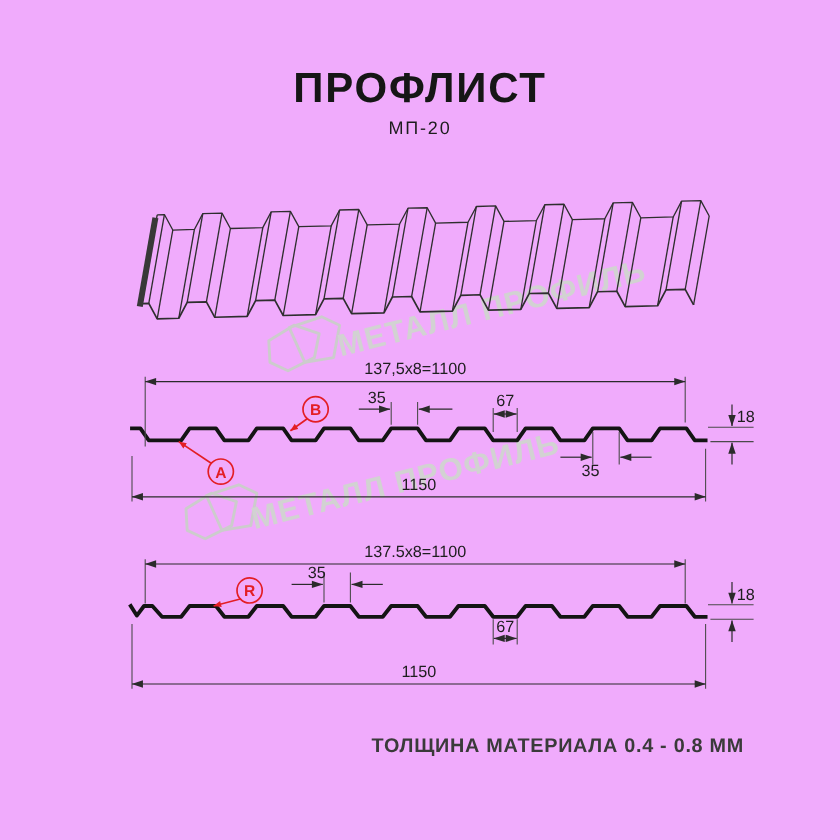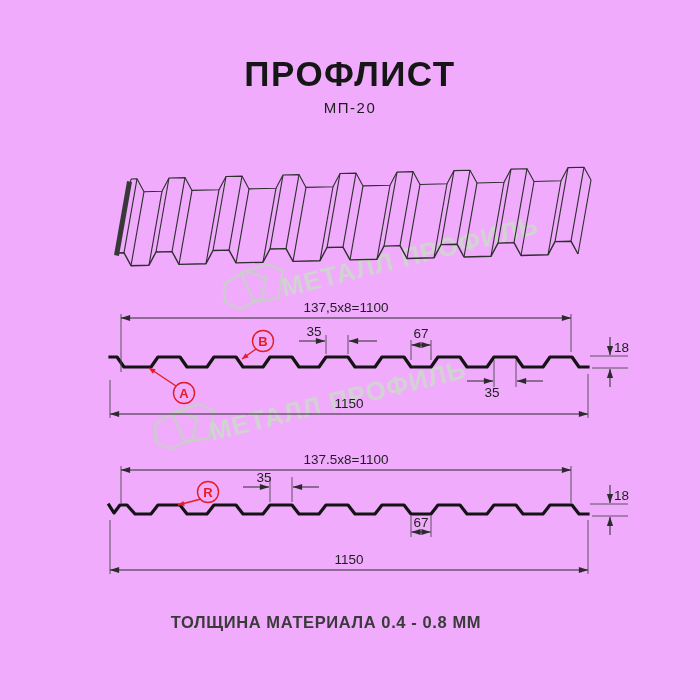--- a/index.html
+++ b/index.html
@@ -2,21 +2,21 @@
 <html><head>
 <meta charset="utf-8">
 <style>
   html,body{margin:0;padding:0;background:#fff;}
   .page{position:relative;width:700px;height:700px;background:#f0abfc;overflow:hidden;
         font-family:"Liberation Sans", sans-serif;}
   .title{position:absolute;top:54px;left:0;width:700px;text-align:center;
          font-size:35px;font-weight:800;letter-spacing:1.5px;color:#161616;margin:0;}
   .subtitle{position:absolute;top:99px;left:0;width:700px;text-align:center;
          font-size:15px;font-weight:400;letter-spacing:1.5px;color:#1d1d1d;margin:0;}
-  .footer{position:absolute;top:613px;left:16px;width:620px;text-align:center;
+  .footer{position:absolute;top:613px;left:0;width:620px;text-align:right;
          font-size:16.5px;font-weight:600;letter-spacing:0.6px;color:#3a3a3a;margin:0;}
   svg.draw{position:absolute;left:0;top:0;width:700px;height:700px;}
   .dimline{stroke:#2b2b2b;stroke-width:1;fill:none;}
   .extline{stroke:#4a4a4a;stroke-width:0.9;fill:none;}
   .dimtext{font-family:"Liberation Sans",sans-serif;font-size:13.5px;fill:#1e1e1e;}
   .profline{stroke:#141414;stroke-width:3.2;fill:none;stroke-linejoin:round;stroke-linecap:square;}
   .sheetline{stroke:#2e2e2e;stroke-width:1.1;fill:none;stroke-linejoin:round;}
   .sheetfront{stroke:#2e2e2e;stroke-width:1.4;fill:none;stroke-linejoin:round;}
   .red{stroke:#e31e24;fill:none;stroke-width:1.4;}
   .redtext{font-family:"Liberation Sans",sans-serif;font-size:13px;font-weight:600;fill:#e31e24;}

